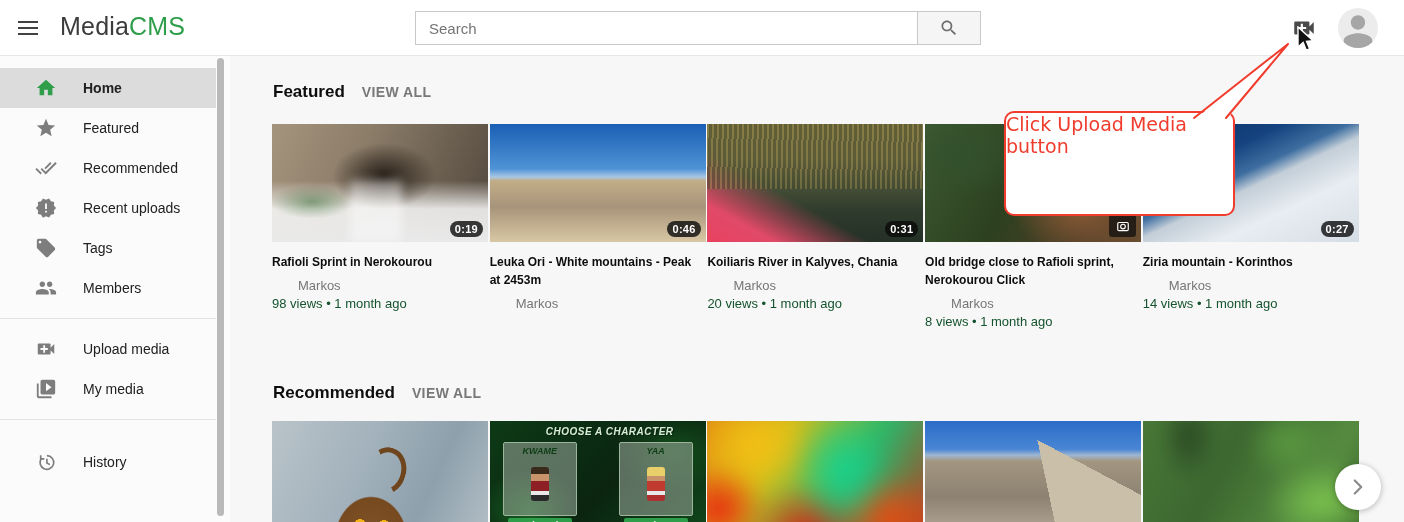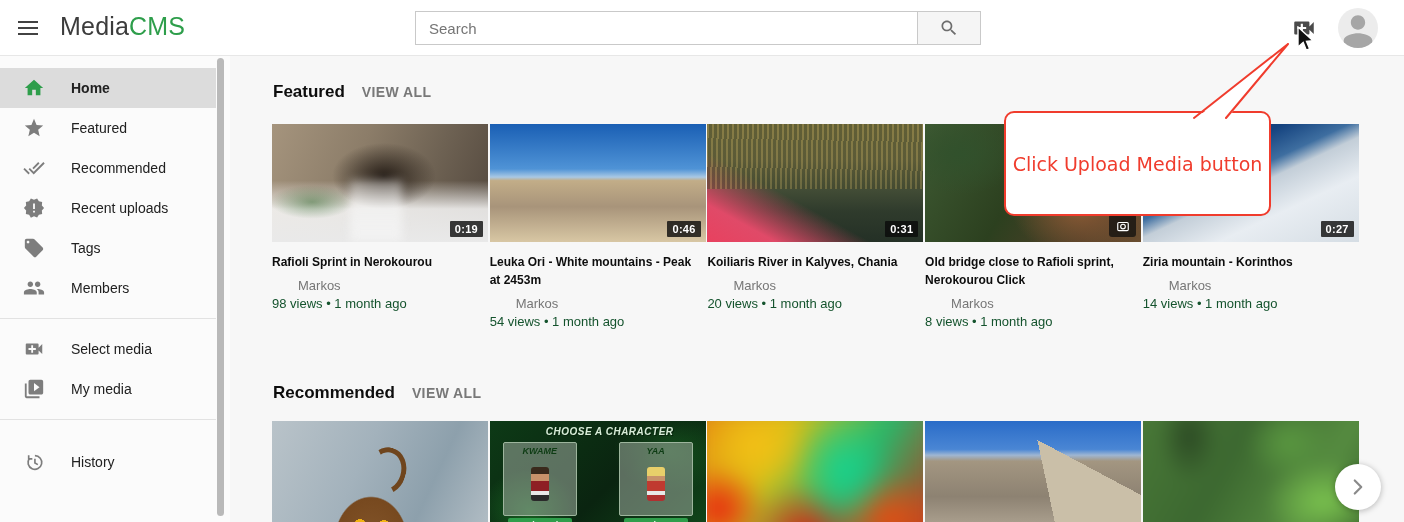--- a/index.html
+++ b/index.html
@@ -20,42 +20,42 @@
   .searchwrap input::placeholder { color:#757575; }
   .searchbtn { width:63px; height:34px; border:1px solid #c9c9c9; border-left:none; background:#f5f5f5;
                display:flex; align-items:center; justify-content:center; cursor:pointer; }
   .hicon { position:absolute; width:26px; height:26px; color:#4a4a4a; cursor:pointer; }
   .upload-hicon { left:1291px; top:15px; }
   .avatar { position:absolute; left:1338px; top:8px; width:40px; height:40px; border-radius:50%;
             background:#ececec; overflow:hidden; cursor:pointer; }
 
   
   .sidebar { position:absolute; top:56px; left:0; width:230px; height:466px; background:#fbfbfb; z-index:10; }
-  .side-item { width:216px; height:40px; display:flex; align-items:center; padding-left:23px; gap:26px;
+  .side-item { width:216px; height:40px; display:flex; align-items:center; padding-left:35px; gap:26px;
                cursor:pointer; color:#212121; font-size:14px; }
   .side-item .sicon { width:22px; height:22px; color:#7d7d7d; flex:0 0 22px; }
   .side-item.active { background:#dcdcdc; font-weight:bold; }
   .side-item.active .sicon { color:#2e9e4b; }
   .side-sep { width:216px; height:1px; background:#e2e2e2; margin:10px 0; }
   .side-scrollbar { position:absolute; left:217px; top:2px; width:7px; height:460px; }
   .side-scrollthumb { width:7px; height:458px; background:#b9b9b9; border-radius:4px; }
   .spacer12 { height:12px; }
 
   
   .main { position:absolute; left:230px; top:56px; width:1174px; height:466px; }
   .sec-header { position:absolute; left:43px; display:flex; align-items:baseline; gap:17px; }
   .sec-title { font-size:17px; font-weight:bold; color:#0d0d0d; }
   .view-all { font-size:14px; font-weight:bold; color:#787878; letter-spacing:.4px; cursor:pointer; }
   .sec1-header { top:26px; } .sec2-header { top:327px; }
   .cards-row { position:absolute; left:42px; display:flex; gap:1.5px; }
   .row1 { top:68px; } .row2 { top:365px; }
   .card { width:216.2px; cursor:pointer; }
   .thumb { position:relative; width:216px; height:118px; overflow:hidden; background:#888; }
   .dur { position:absolute; right:5px; bottom:5px; background:rgba(10,10,10,.8); color:#fff;
-         font-size:11px; font-weight:bold; padding:2px 5px; border-radius:1px; letter-spacing:.3px; }
+         font-size:11px; font-weight:bold; padding:2px 5px; border-radius:8px; letter-spacing:.3px; }
   .badge-photo { position:absolute; right:5px; bottom:5px; width:27px; height:23px;
                  background:rgba(15,15,15,.75); border-radius:3px; display:flex; align-items:center; justify-content:center; }
   .badge-photo svg { width:14px; height:14px; }
   .card-title { margin-top:11px; font-size:12px; line-height:18px; font-weight:bold; color:#0d0d0d; width:212px; }
   .card-author { margin-top:7px; font-size:13px; color:#767676;margin-left:26px; }
   .card-meta { margin-top:3px; font-size:13px; color:#14532d; }
 
   
   .th-waterfall { background:
       radial-gradient(60px 24px at 40px 78px, rgba(60,110,55,.55), rgba(60,110,55,0) 70%),
@@ -119,22 +119,22 @@
       radial-gradient(60px 52px at 160px 36px, #5a9840, rgba(90,152,64,0) 72%),
       radial-gradient(40px 60px at 60px 30px, #2c4a24, rgba(44,74,36,0) 75%),
       linear-gradient(120deg, #4a7a38 0%, #3c6830 40%, #568c40 72%, #2f5426 100%); }
 
   
   .next-btn { position:absolute; left:1335px; top:464px; width:46px; height:46px; border-radius:50%;
       background:#fff; box-shadow:0 1px 6px rgba(0,0,0,.28); display:flex; align-items:center;
       justify-content:center; cursor:pointer; z-index:15; color:#8a8a8a; }
 
   
-  .callout { position:absolute; left:1004px; top:111px; width:267px; height:105px; background:#fff;
-      border:2px solid #f03c2d; border-radius:10px; z-index:30; display:flex; align-items:center;
+  .callout { position:absolute; left:1004px; top:111px; width:231px; height:105px; background:#fff;
+      border:2px solid #f03c2d; border-radius:10px; z-index:30; display:flex; 
       justify-content:center; font-family:"DejaVu Sans", sans-serif; }
   .callout-text { color:#f03c2d; font-size:19px; }
   .callout-tail { position:absolute; left:1150px; top:30px; width:160px; height:95px; z-index:31; pointer-events:none; }
   .cursor-arrow { position:absolute; left:1296px; top:26px; width:21px; height:28px; z-index:40; pointer-events:none; }
 </style>
 </head>
 <body>
 
 <div class="header">
   <div class="hamburger">
@@ -197,21 +197,21 @@
     <svg class="sicon" viewBox="0 0 24 24" fill="currentColor">
         <path d="M16 11c1.66 0 2.99-1.34 2.99-3S17.66 5 16 5c-1.66 0-3 1.34-3 3s1.34 3 3 3zm-8 0c1.66 0 2.99-1.34 2.99-3S9.66 5 8 5C6.34 5 5 6.34 5 8s1.34 3 3 3zm0 2c-2.33 0-7 1.17-7 3.5V19h14v-2.5c0-2.33-4.67-3.5-7-3.5zm8 0c-.29 0-.62.02-.97.05 1.16.84 1.97 1.97 1.97 3.45V19h6v-2.5c0-2.33-4.67-3.5-7-3.5z"></path>
       </svg>
     <span>Members</span>
   </div>
   <div class="side-sep"></div>
   <div class="side-item">
     <svg class="sicon" viewBox="0 0 24 24" fill="currentColor">
         <path d="M17 10.5V7a1 1 0 0 0-1-1H4a1 1 0 0 0-1 1v10a1 1 0 0 0 1 1h12a1 1 0 0 0 1-1v-3.5l4 4v-11l-4 4zM14 13h-3v3H9v-3H6v-2h3V8h2v3h3v2z"></path>
       </svg>
-    <span>Select media</span>
+    <span>Upload media</span>
   </div>
   <div class="side-item">
     <svg class="sicon" viewBox="0 0 24 24" fill="currentColor">
         <path d="M4 6H2v14c0 1.1.9 2 2 2h14v-2H4V6zm16-4H8c-1.1 0-2 .9-2 2v12c0 1.1.9 2 2 2h12c1.1 0 2-.9 2-2V4c0-1.1-.9-2-2-2zm-8 12.5v-9l6 4.5-6 4.5z"></path>
       </svg>
     <span>My media</span>
   </div>
   <div class="side-sep"></div>
   <div class="spacer12"></div>
   <div class="side-item">
@@ -242,21 +242,20 @@
       <div class="card-title">Rafioli Sprint in Nerokourou</div>
       <div class="card-author">Markos</div>
       <div class="card-meta">98 views • 1 month ago</div>
     </div>
     <div class="card">
       <div class="thumb th-leuka">
         <span class="dur">0:46</span>
       </div>
       <div class="card-title">Leuka Ori - White mountains - Peak at 2453m</div>
       <div class="card-author">Markos</div>
-      <div class="card-meta">54 views • 1 month ago</div>
     </div>
     <div class="card">
       <div class="thumb th-koiliaris">
         <span class="dur">0:31</span>
       </div>
       <div class="card-title">Koiliaris River in Kalyves, Chania</div>
       <div class="card-author">Markos</div>
       <div class="card-meta">20 views • 1 month ago</div>
     </div>
     <div class="card">

